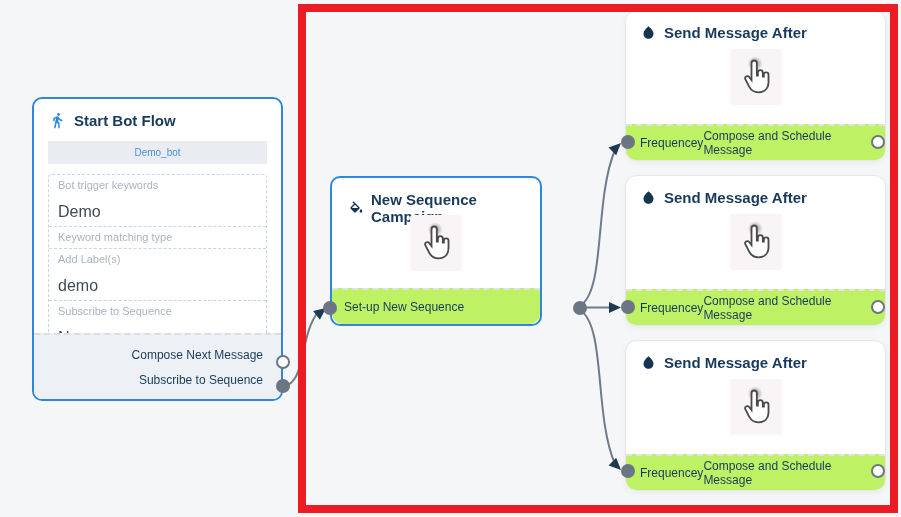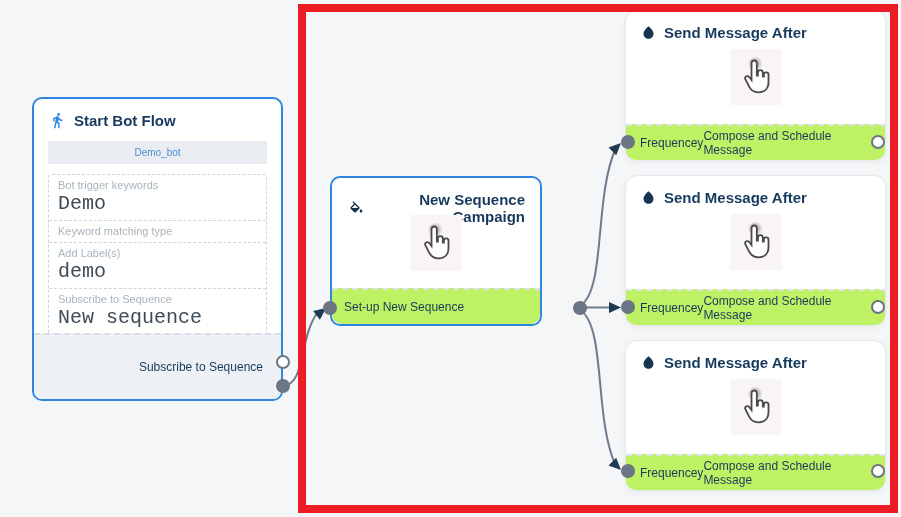--- a/index.html
+++ b/index.html
@@ -8,37 +8,37 @@
     position:relative; width:901px; height:517px; overflow:hidden;
     background:#f5f6f8;
     font-family:"Liberation Sans", sans-serif;
   }
   .node { position:absolute; background:#fff; z-index:2; }
   .node-blue { border:2px solid #2e86de; border-radius:10px; }
   .node-gray { border:1px solid #e4e7eb; border-radius:12px; box-shadow:0 2px 6px rgba(0,0,0,.05); }
   .node-header {
     display:flex; align-items:center; gap:8px;
     padding:13px 15px 8px 15px;
-    font-weight:bold; font-size:15px; color:#173a5c;text-align:right;
+    font-weight:bold; font-size:15px; color:#173a5c;
   }
   .node-header svg { flex:0 0 auto; }
 
   
   .bot-pill {
     margin:4px 14px 10px 14px; padding:6px 8px;
     background:#e9edf2; border-radius:0;
     text-align:center; font-size:10px; color:#4b8fd4; cursor:pointer;
   }
   .fields {
     margin:0 14px; border:1px dashed #c9d6e2; border-radius:4px;
   }
   .field { padding:4px 9px 5px 9px; }
   .field + .field { border-top:1px dashed #c9d6e2; }
   .field-label { font-size:11px; color:#a9b4be; }
-  .field-value { font-size:20px; color:#3f4b56; margin-top:1px;font-family:Liberation Mono, monospace; }
+  .field-value { font-size:16px; color:#3f4b56; margin-top:12px; }
   .start-footer {
     position:absolute; left:0; right:0; bottom:0; height:66px;
     background:#edf0f4; border-top:2px dashed #d9dee4;
     border-radius:0 0 8px 8px;
     display:flex; flex-direction:column; justify-content:center; gap:11px;
     padding-right:18px;
   }
   .start-footer .out-row { text-align:right; font-size:12px; color:#173a5c; }
 
   
@@ -102,20 +102,21 @@
       <div class="field">
         <div class="field-label">Add Label(s)</div>
         <div class="field-value">demo</div>
       </div>
       <div class="field">
         <div class="field-label">Subscribe to Sequence</div>
         <div class="field-value">New sequence</div>
       </div>
     </div>
     <div class="start-footer">
+      <div class="out-row">Compose Next Message</div>
       <div class="out-row">Subscribe to Sequence</div>
     </div>
   </div>
 
   <div class="node node-blue" style="left:330px; top:176px; width:212px; height:150px;">
     <div class="node-header">
       <svg width="16" height="16" viewBox="0 0 24 24">
         <path fill="#16344f" d="M18.56 10.94L9.62 2 8.21 3.41l2.38 2.38-5.15 5.15c-.59.59-.59 1.54 0 2.12l5.5 5.5c.29.3.68.44 1.06.44s.77-.15 1.06-.44l5.5-5.5c.59-.58.59-1.53 0-2.12zM7.21 12L12 7.21 16.79 12H7.21zM21 13.5s-2 2.17-2 3.5c0 1.1.9 2 2 2s2-.9 2-2c0-1.33-2-3.5-2-3.5z"></path>
       </svg>
       <span>New Sequence Campaign</span>

